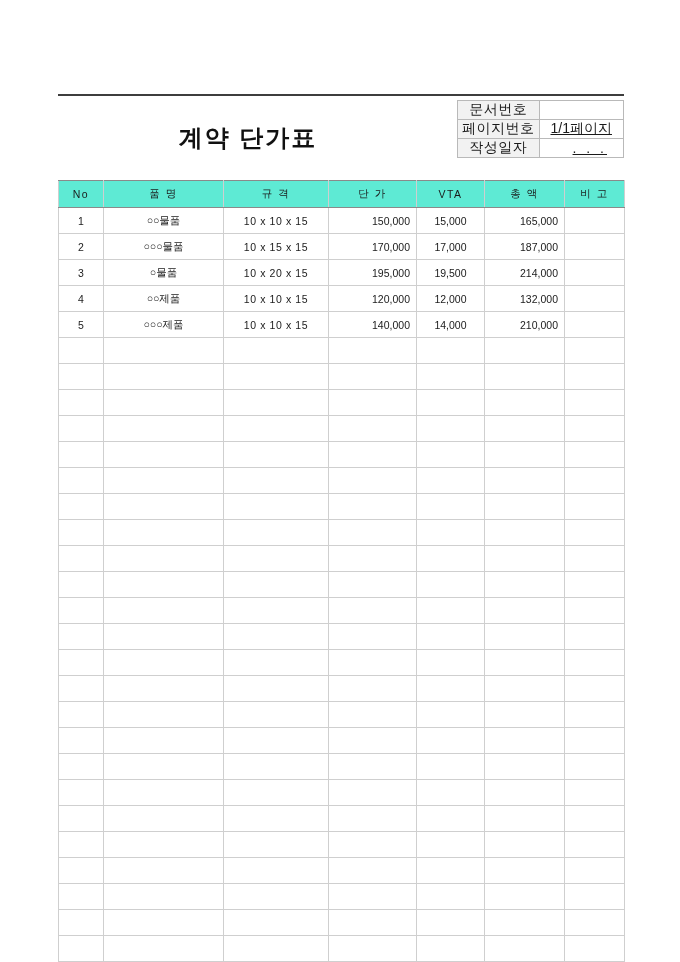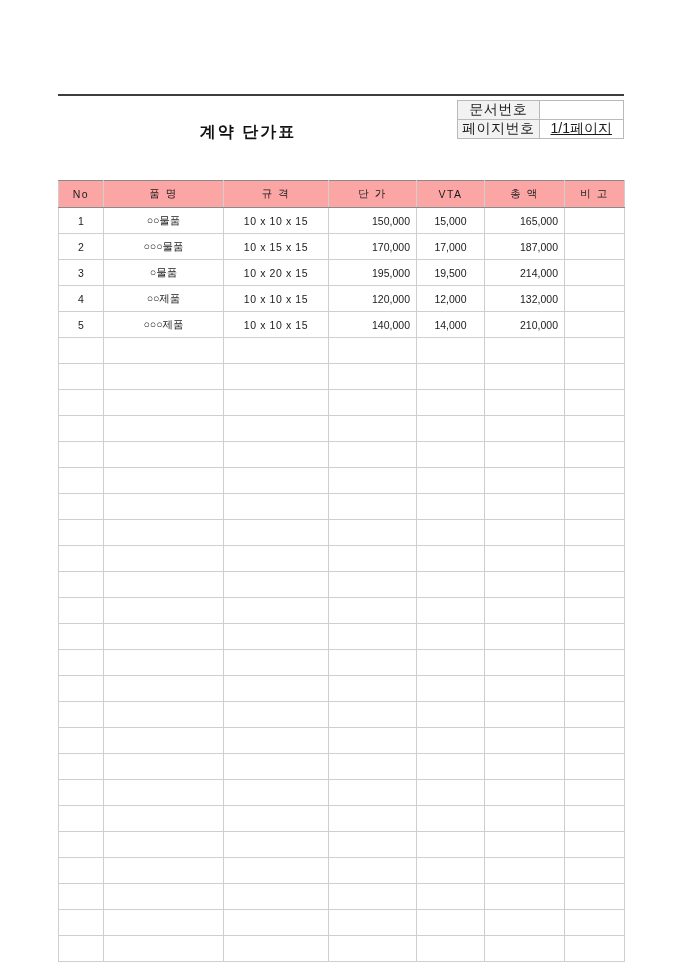--- a/index.html
+++ b/index.html
@@ -35,21 +35,21 @@
     position: relative;
     height: 78px;
     border-top: 2px solid #3d3d3d;
   }
   .doc-title {
     position: absolute;
     left: 0;
     top: 26px;
     width: 380px;
     text-align: center;
-    font-size: 16px;
+    font-size: 24px;
     font-weight: bold;
     letter-spacing: 2px;
     color: #111111;
   }
   .meta-table {
     position: absolute;
     right: 0;
     top: 4px;
     border-collapse: collapse;
     width: 167px;
@@ -88,21 +88,21 @@
   table.grid th,
   table.grid td {
     border: 1px solid #cfcfcf;
     font-size: 10.5px;
     font-weight: normal;
     height: 25px;
     padding: 0 6px;
     color: #1a1a1a;
   }
   table.grid thead th {
-    background: #fca5a5;
+    background: #5eead4;
     text-align: center;
     letter-spacing: 1.5px;
     border-top: 1px solid #8a8a8a;
     border-bottom: 1px solid #8a8a8a;
     height: 26px;
   }
   td.c-no      { text-align: center; }
   td.c-name    { text-align: center; }
   td.c-spec    { text-align: center; letter-spacing: 0.6px; }
   td.c-price   { text-align: right; padding-right: 10px; margin-left: 42px; }
@@ -131,20 +131,24 @@
 
       <table class="meta-table">
         <tbody>
           <tr>
             <td class="meta-label">문서번호</td>
             <td class="meta-value"></td>
           </tr>
           <tr>
             <td class="meta-label">페이지번호</td>
             <td class="meta-value">1/1페이지</td>
+          </tr>
+          <tr>
+            <td class="meta-label">작성일자</td>
+            <td class="meta-value right">.    .    .</td>
           </tr>
         </tbody>
       </table>
     </div>
 
     <table class="grid">
       <colgroup>
         <col class="col-no">
         <col class="col-name">
         <col class="col-spec">

